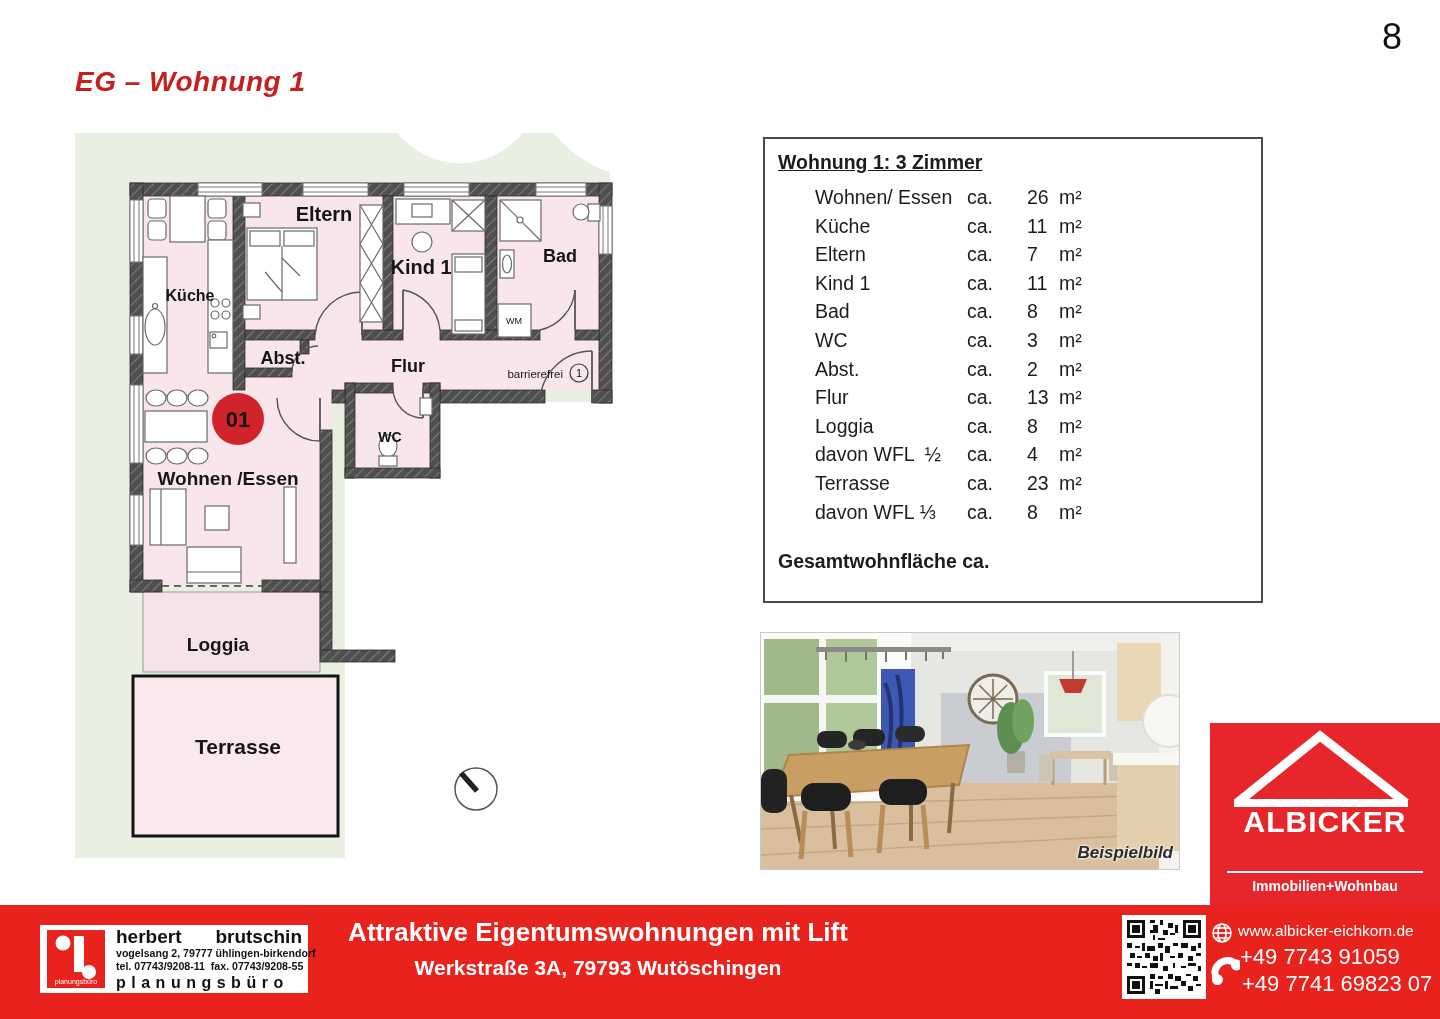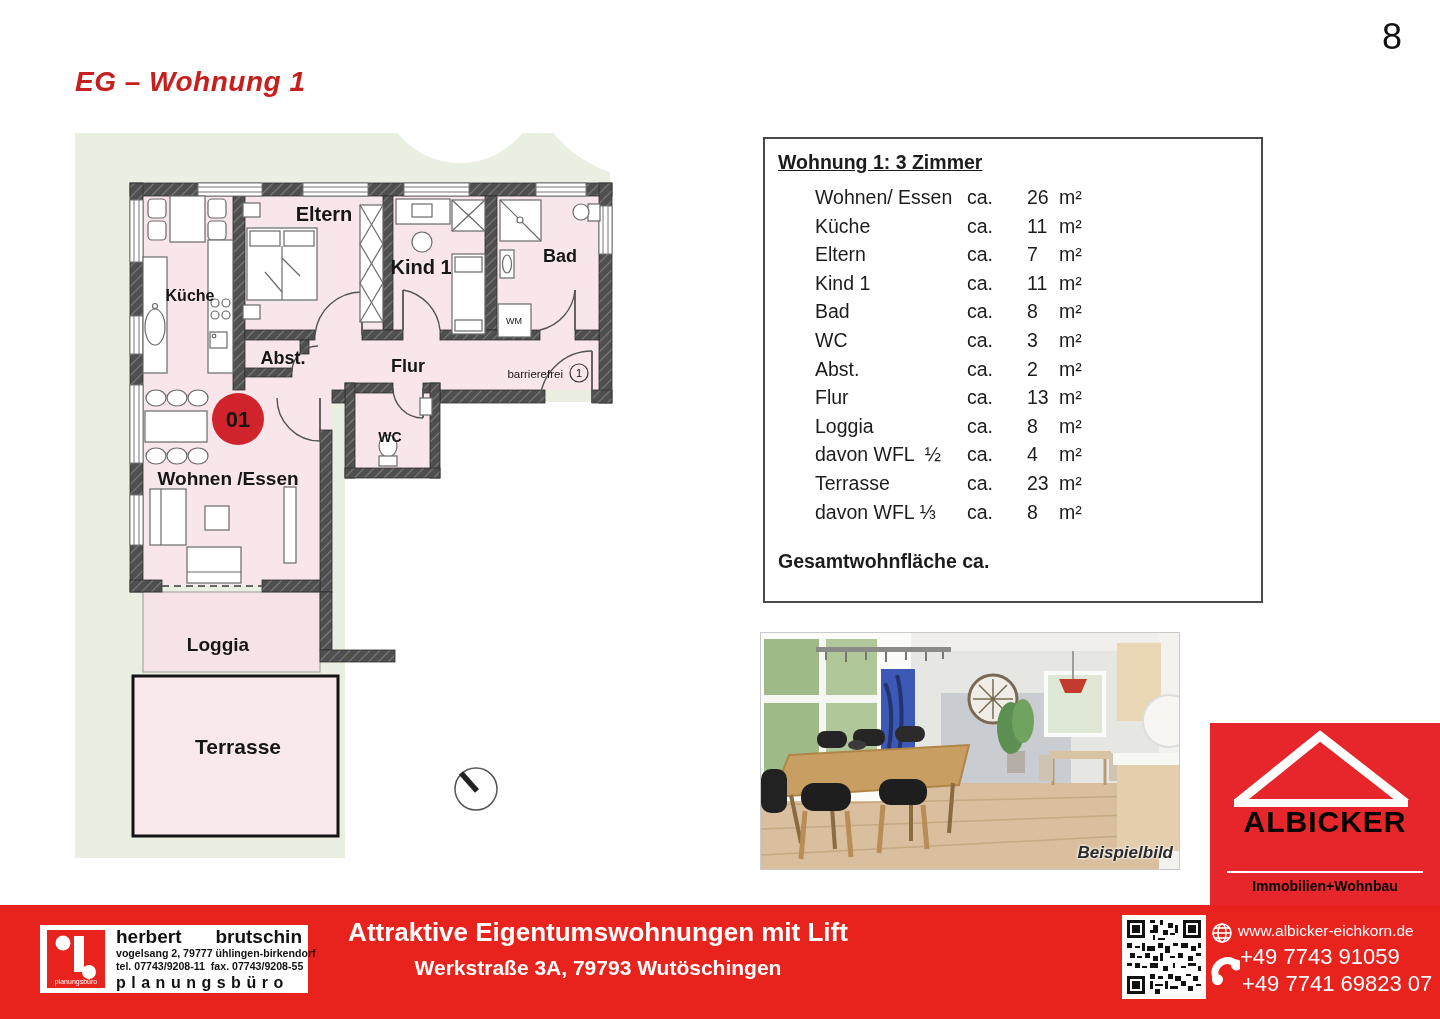--- a/index.html
+++ b/index.html
@@ -28,21 +28,21 @@
   .total-block{position:absolute;left:13px;top:408px;font-weight:bold;line-height:29px;}
 
   
   .photo{position:absolute;left:760px;top:632px;width:420px;height:238px;border:1px solid #c9c9c9;
          overflow:hidden;background:#e8e6e2;}
   .photo-caption{position:absolute;right:6px;bottom:6px;font-size:17px;font-weight:bold;
                  font-style:italic;color:#2b2b2b;text-shadow:0 0 3px #fff,0 0 3px #fff;padding-left:14px;}
 
   
   .brand{position:absolute;left:1204px;top:723px;width:236px;height:182px;background:#e6262a;
-         color:#000000;text-align:center;border-left:6px solid #fff;}
+         color:#ffffff;text-align:center;border-left:6px solid #fff;}
   .brand-roof{position:absolute;left:0;top:4px;}
   .brand-line1{position:absolute;left:0;right:0;top:82px;margin:0;font-size:30px;font-weight:bold;letter-spacing:1px;}
   .brand-line2{position:absolute;left:0;right:0;top:112px;margin:0;font-size:30px;font-weight:bold;letter-spacing:.5px;}
   .brand-divider{position:absolute;left:17px;right:17px;top:148px;height:2px;background:#fff;}
   .brand-subtitle{position:absolute;left:0;right:0;top:155px;font-size:14px;font-weight:bold;}
 
   
   .footer{position:absolute;left:0;top:905px;width:1440px;height:114px;background:#e8231d;color:#fff;}
   .planner-box{position:absolute;left:40px;top:20px;width:268px;height:68px;background:#fff;color:#111;}
   .planner-logo{position:absolute;left:7px;top:5px;}

